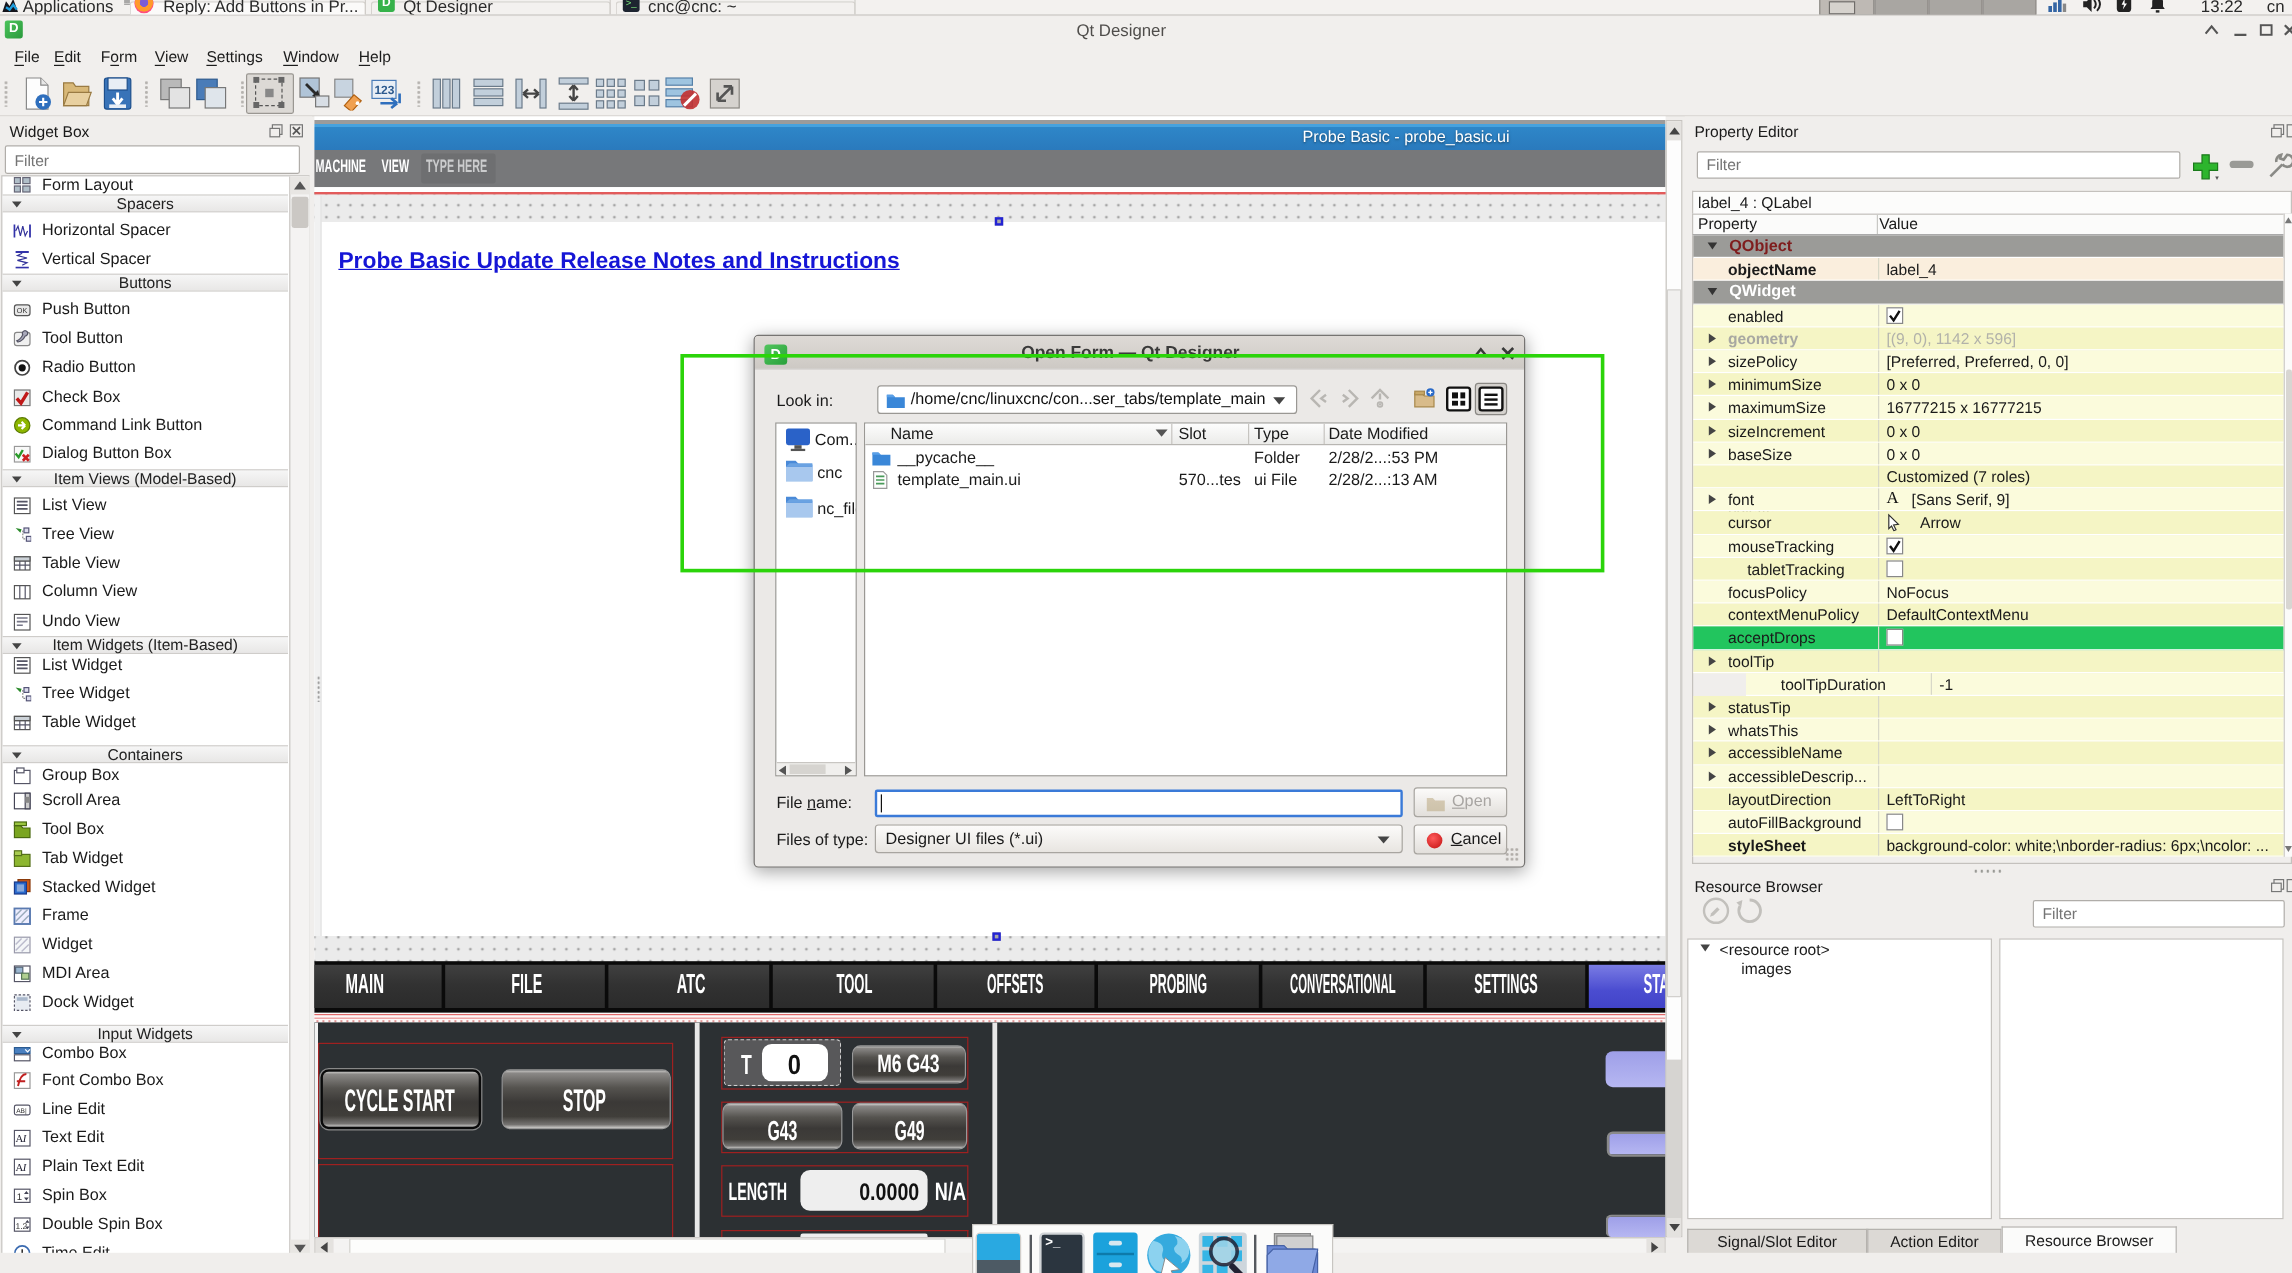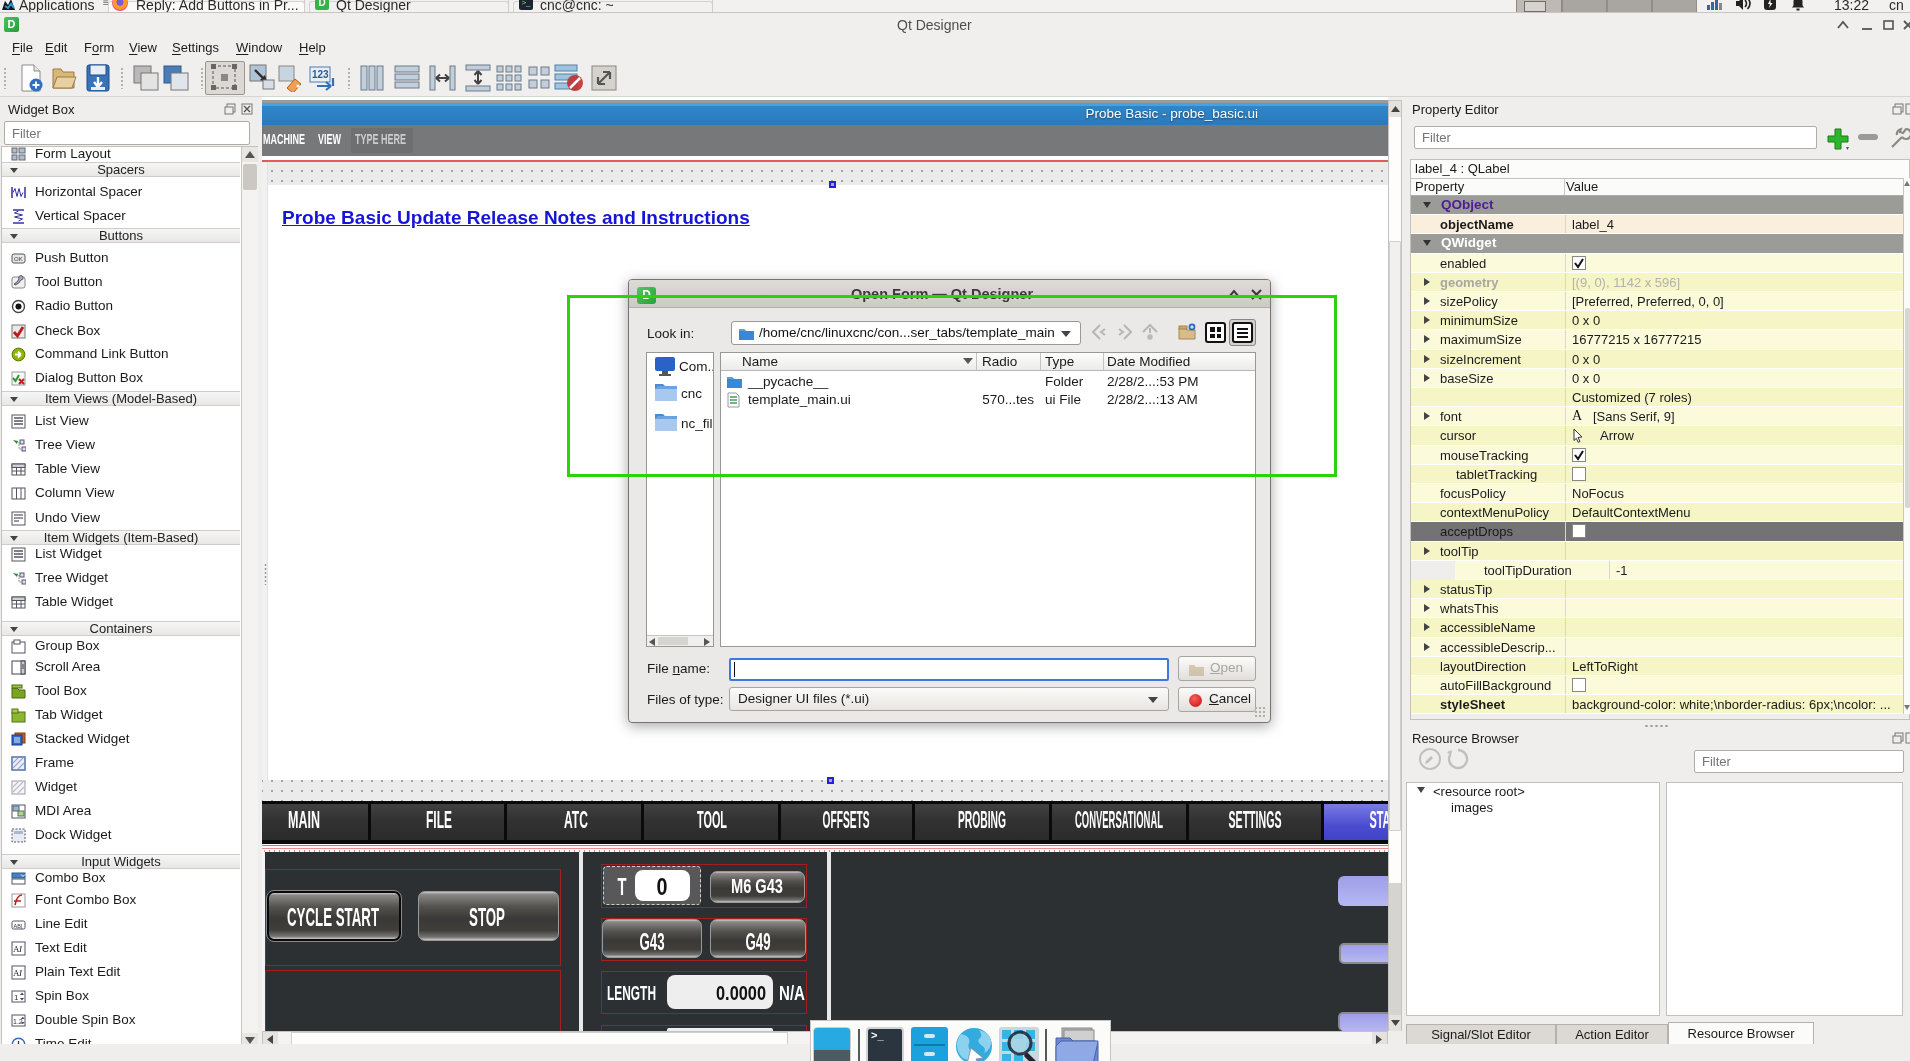--- a/index.html
+++ b/index.html
@@ -678,21 +678,21 @@
       </svg>
     <div style="position:absolute;left:1px;top:130px;width:5px;height:200px;background:#d8d6d2;border-radius:2px;"></div>
     <svg style="position:absolute;left:0px;top:527px" width="6" height="6">
         <path d="M0 0 L3 5 L6 0 Z" fill="#777"></path>
       </svg>
   </div>
   <div style="position:absolute;left:6px;top:99px;width:493px;height:518px;overflow:hidden;border-left:1px solid #c4c1bd;">
     <div style="position:absolute;left:0;top:0;width:100%;height:100%;">
   <div class="ptree-row" style="top:0.0px;height:19.2px;background:#9b9b98;border-bottom:1px solid #fff;">
           <span style="position:absolute;left:12px;top:6px;width:0;height:0;border-left:4.5px solid transparent;border-right:4.5px solid transparent;border-top:6px solid #333;"></span>
-          <span style="position:absolute;left:30px;top:1px;font-weight:bold;color:#4c1d95;font-size:13.5px;text-align:center;">QObject</span>
+          <span style="position:absolute;left:30px;top:1px;font-weight:bold;color:#7f1d1d;font-size:13.5px;text-align:center;">QObject</span>
         </div>
   <div class="ptree-row" style="top:19.2px;height:19.2px;background:#faeedd;border-bottom:1px solid #fff;">
           <span style="position:absolute;left:29px;top:2px;color:#1a1a1a;font-weight:bold;font-size:13px;">objectName</span>
           <span style="position:absolute;left:161px;top:2px;font-size:13px;color:#1a1a1a;font-weight:normal;white-space:nowrap;overflow:hidden;max-width:340px;">label_4</span>
           <span style="position:absolute;left:154px;top:0;height:100%;border-left:1px solid #d8d8c8;"></span>
         </div>
   <div class="ptree-row" style="top:38.4px;height:19.2px;background:#9b9b98;border-bottom:1px solid #fff;">
           <span style="position:absolute;left:12px;top:6px;width:0;height:0;border-left:4.5px solid transparent;border-right:4.5px solid transparent;border-top:6px solid #333;"></span>
           <span style="position:absolute;left:30px;top:1px;font-weight:bold;color:#fff;font-size:13.5px;">QWidget</span>
         </div>
@@ -776,21 +776,21 @@
   <div class="ptree-row" style="top:288.0px;height:19.2px;background:#fbfbdc;border-bottom:1px solid #fff;">
           <span style="position:absolute;left:29px;top:2px;color:#1a1a1a;font-weight:normal;font-size:13px;">focusPolicy</span>
           <span style="position:absolute;left:161px;top:2px;font-size:13px;color:#1a1a1a;font-weight:normal;white-space:nowrap;overflow:hidden;max-width:340px;">NoFocus</span>
           <span style="position:absolute;left:154px;top:0;height:100%;border-left:1px solid #d8d8c8;"></span>
         </div>
   <div class="ptree-row" style="top:307.2px;height:19.2px;background:#f5f5c5;border-bottom:1px solid #fff;">
           <span style="position:absolute;left:29px;top:2px;color:#1a1a1a;font-weight:normal;font-size:13px;">contextMenuPolicy</span>
           <span style="position:absolute;left:161px;top:2px;font-size:13px;color:#1a1a1a;font-weight:normal;white-space:nowrap;overflow:hidden;max-width:340px;">DefaultContextMenu</span>
           <span style="position:absolute;left:154px;top:0;height:100%;border-left:1px solid #d8d8c8;"></span>
         </div>
-  <div class="ptree-row" style="top:326.4px;height:19.2px;background:#737373;border-bottom:1px solid #fff;">
+  <div class="ptree-row" style="top:326.4px;height:19.2px;background:#22c55e;border-bottom:1px solid #fff;">
           <span style="position:absolute;left:29px;top:2px;color:#1a1a1a;font-weight:normal;font-size:13px;">acceptDrops</span>
           <span style="position:absolute;left:161px;top:2px;width:14px;height:14px;background:#fff;border:1px solid #888;"></span>
           <span style="position:absolute;left:154px;top:0;height:100%;border-left:1px solid #d8d8c8;"></span>
         </div>
   <div class="ptree-row" style="top:345.6px;height:19.2px;background:#f5f5c5;border-bottom:1px solid #fff;padding-left:34px;">
           <span style="position:absolute;left:13px;top:5px;width:0;height:0;border-top:4.5px solid transparent;border-bottom:4.5px solid transparent;border-left:6px solid #444;"></span>
           <span style="position:absolute;left:29px;top:2px;color:#1a1a1a;font-weight:normal;font-size:13px;">toolTip</span>
           <span style="position:absolute;left:154px;top:0;height:100%;border-left:1px solid #d8d8c8;"></span>
         </div>
   <div class="ptree-row" style="top:364.8px;height:19.2px;background:#fbfbdc;border-bottom:1px solid #fff;margin-left:44px;">
@@ -942,21 +942,21 @@
         </svg>
       <div style="position:absolute;left:11px;top:1px;width:30px;height:8px;background:#d6d4d0;"></div>
     </div>
   </div>
 
   <div style="position:absolute;left:91px;top:72px;width:536px;height:295px;background:#fff;border:1px solid #9a9894;overflow:hidden;">
     <div style="position:absolute;left:0;top:0;width:100%;height:18px;background:linear-gradient(#fdfdfd,#ebebe9);border-bottom:1px solid #b8b6b2;">
       <span style="position:absolute;left:21px;top:1px;font-size:13.5px;">Name</span>
       <span style="position:absolute;left:242px;top:5px;width:0;height:0;border-left:5px solid transparent;border-right:5px solid transparent;border-top:6px solid #555;"></span>
       <span style="position:absolute;left:255px;top:0;height:100%;border-left:1px solid #c6c4c0;"></span>
-      <span style="position:absolute;left:261px;top:1px;font-size:13.5px;">Radio</span>
+      <span style="position:absolute;left:261px;top:1px;font-size:13.5px;">Slot</span>
       <span style="position:absolute;left:319px;top:0;height:100%;border-left:1px solid #c6c4c0;"></span>
       <span style="position:absolute;left:324px;top:1px;font-size:13.5px;">Type</span>
       <span style="position:absolute;left:382px;top:0;height:100%;border-left:1px solid #c6c4c0;"></span>
       <span style="position:absolute;left:386px;top:1px;font-size:13.5px;">Date Modified</span>
     </div>
     <svg style="position:absolute;left:5px;top:21px" width="17" height="15">
         <path d="M1 3 h5 l2 2 h8 v9 h-15 Z" fill="#3a87d8"></path>
         <path d="M1 3 h5 l2 2 h-7 Z" fill="#5aa0e8"></path>
       </svg>
     <span style="position:absolute;left:27px;top:21px;font-size:13.5px;">__pycache__</span>

